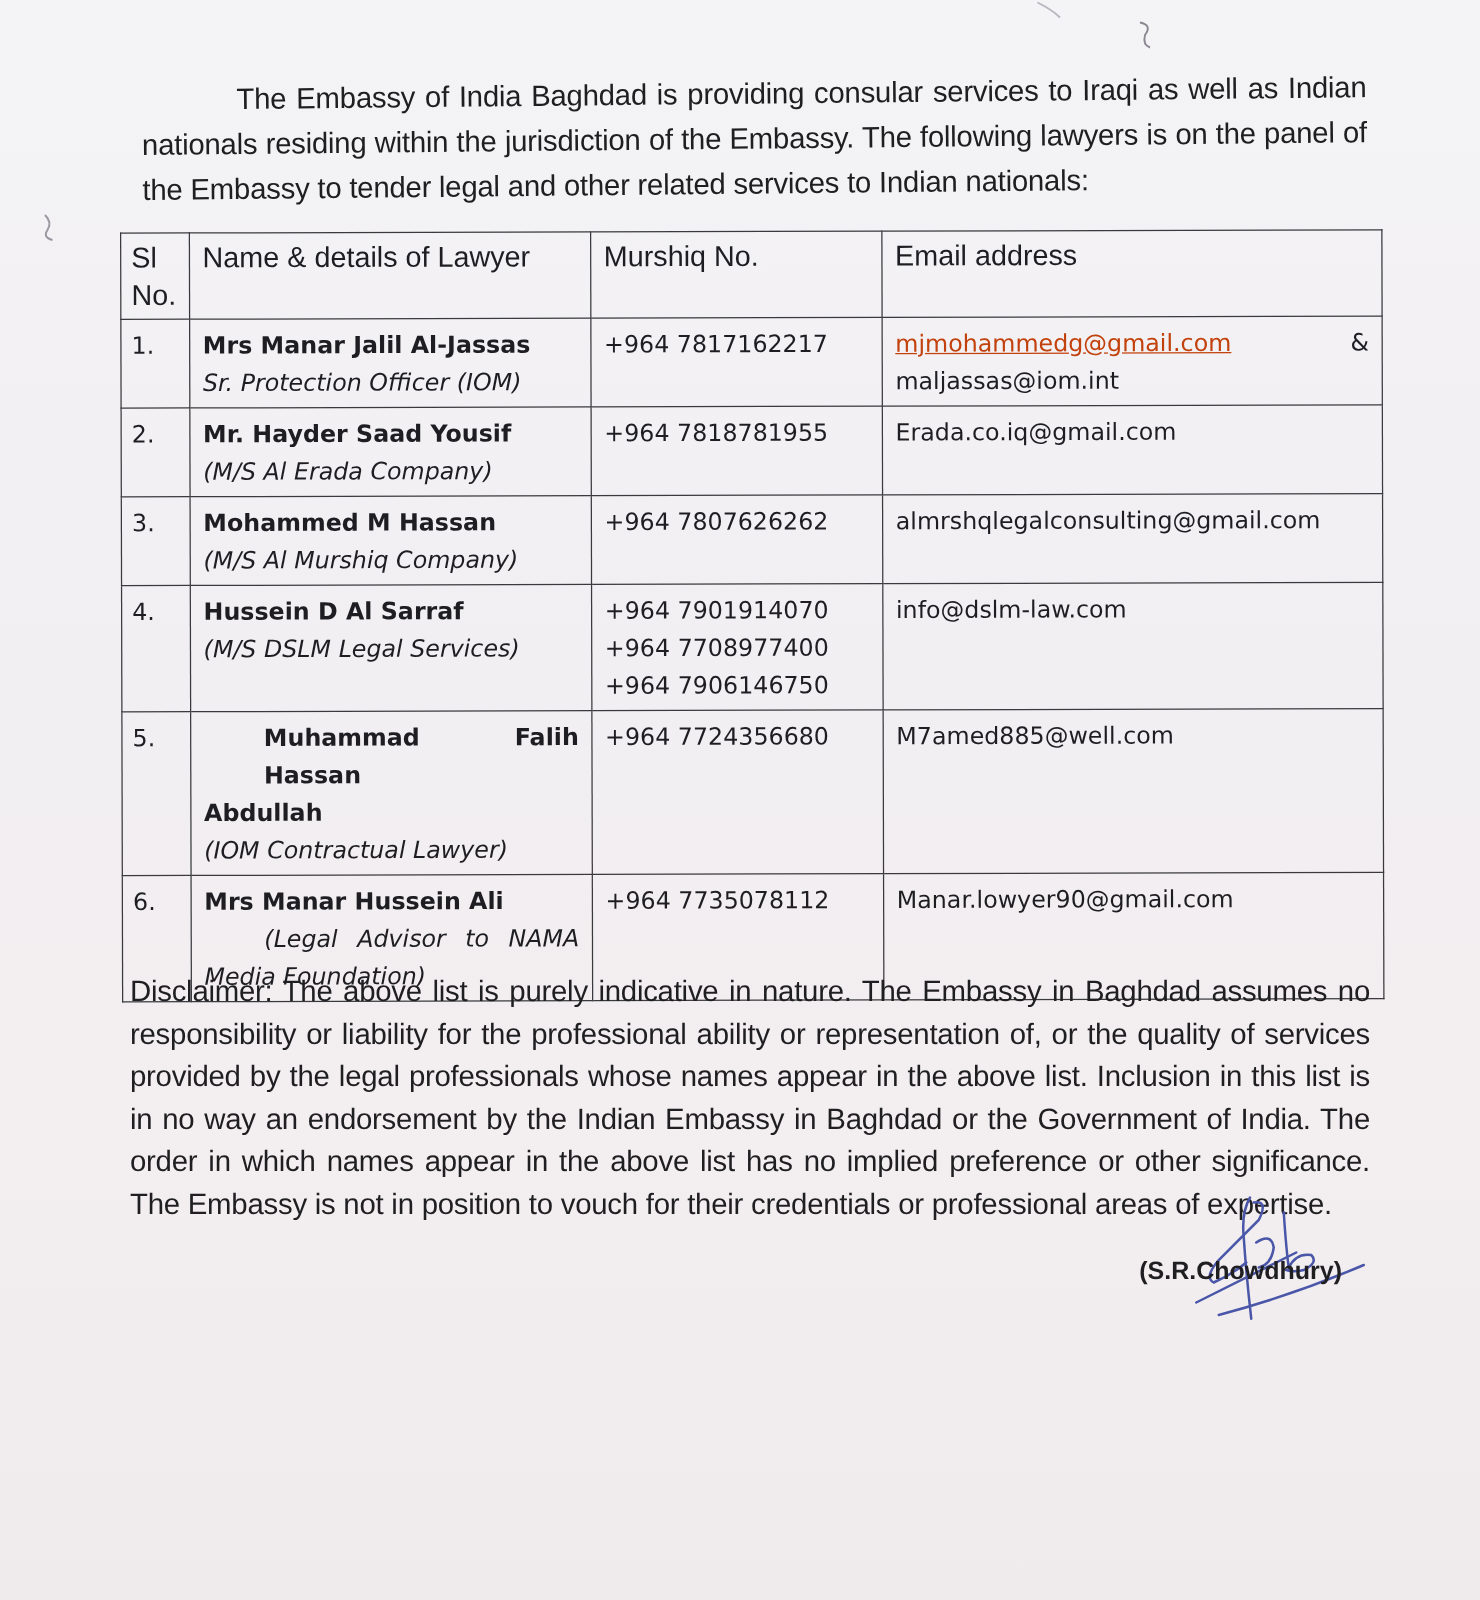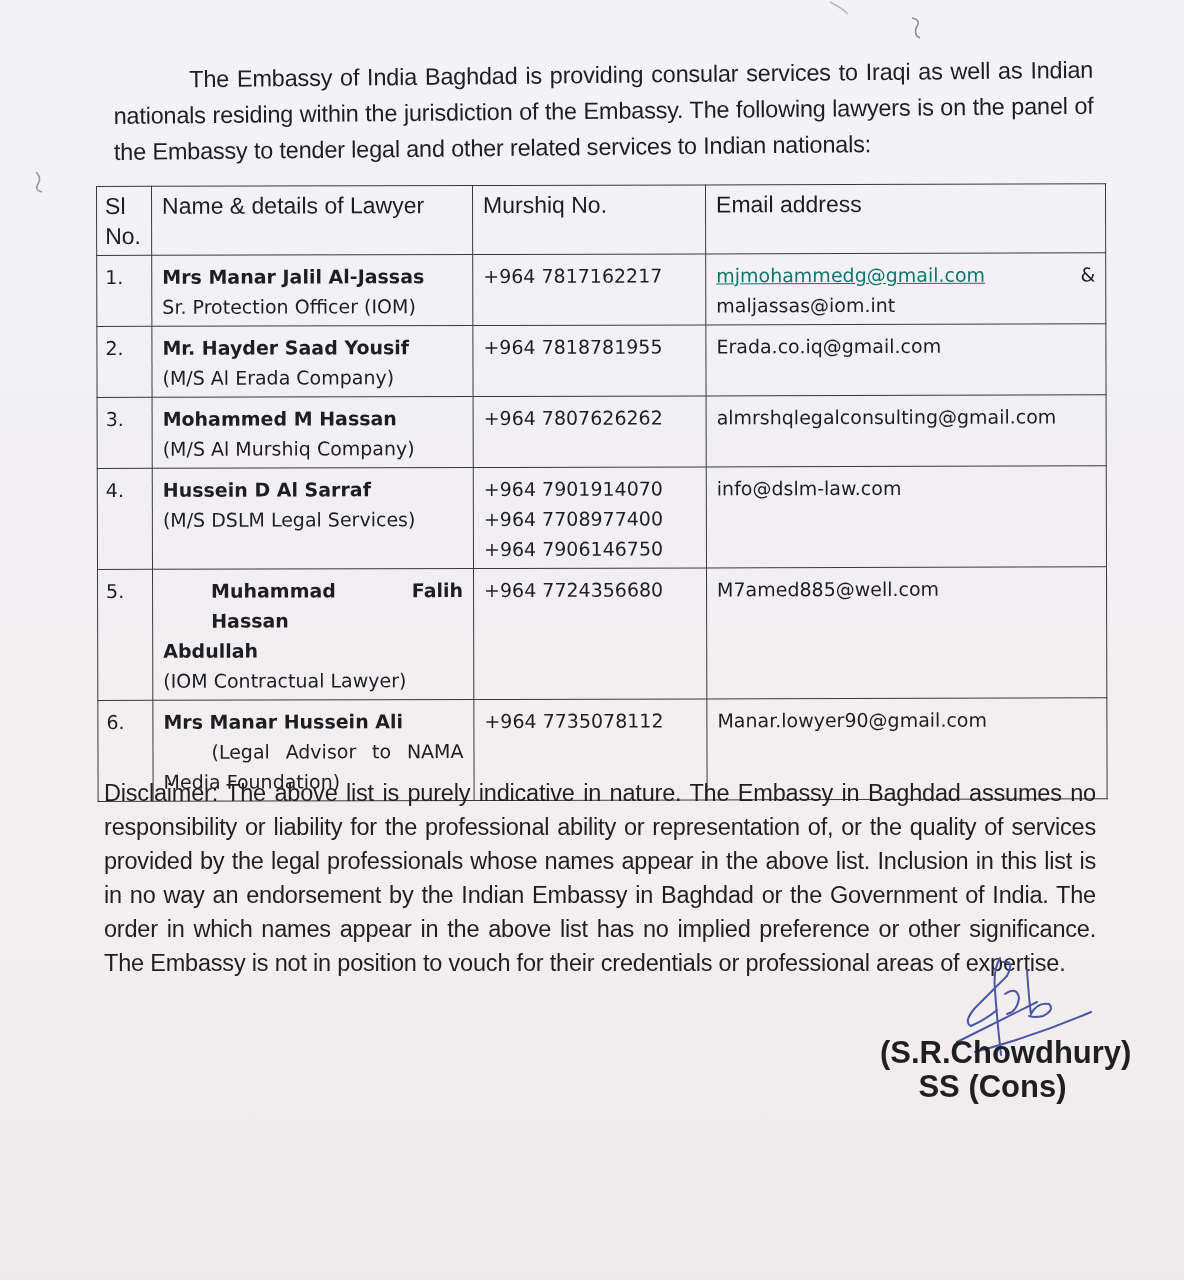--- a/index.html
+++ b/index.html
@@ -54,24 +54,24 @@
       font-weight: normal;
       font-size: 23px;
       height: 52px;
       padding-top: 4px;
     }
     .col-sl { width: 42px; padding-left: 8px !important; padding-right: 4px !important; margin-top: 34px; }
     .col-name { width: 300px; }
     .col-mobile { width: 212px; }
     .col-email { }
     .lawyer-name { font-weight: bold; display: block; }
-    .lawyer-detail { display: block; }
+    .lawyer-detail { display: block; font-style: italic; }
     .justify-line { text-align: justify; text-align-last: justify; display: block; margin-left: 48px; }
     .email-row-1 { display: flex; justify-content: space-between; }
-    .email-link { color: #0f766e; text-decoration: underline; }
+    .email-link { color: #c2410c; text-decoration: underline; }
     .phone { display: block; }
 
     .disclaimer {
       position: absolute;
       left: 104px;
       top: 752px;
       width: 992px;
       font-family: "Liberation Sans", sans-serif;
       font-size: 23.5px;
       line-height: 34px;
@@ -83,26 +83,26 @@
     .signature {
       position: absolute;
       left: 945px;
       top: 950px;
       width: 150px;
       height: 115px;
     }
     .signatory {
       position: absolute;
       left: 880px;
-      top: 1036px;
+      top: 1000px;
       width: 225px;
       text-align: center;
       font-family: "Liberation Sans", sans-serif;
       font-weight: bold;
-      font-size: 31px;
+      font-size: 20px;
       line-height: 34px;
     }
     .mark {
       position: absolute;
     }
   </style>
 </head>
 <body>
 
 <svg class="mark" style="left:820px;top:0;width:120px;height:40px" viewBox="0 0 120 40">
@@ -222,14 +222,13 @@
     <path d="M58 12 Q70 10 62 26 Q48 40 30 58 Q18 72 26 76 Q40 70 52 60"></path>
     <path d="M12 92 Q60 68 92 52"></path>
     <path d="M60 44 Q72 36 74 48 Q72 62 62 64"></path>
     <path d="M82 20 Q84 50 86 64 Q92 52 104 54 Q110 60 98 66 Q90 68 84 66"></path>
     <path d="M30 102 Q90 86 146 62"></path>
   </g>
 </svg>
 
 <div class="signatory">
   <div>(S.R.Chowdhury)</div>
-  <div>SS (Cons)</div>
 </div>
 
 </body></html>

